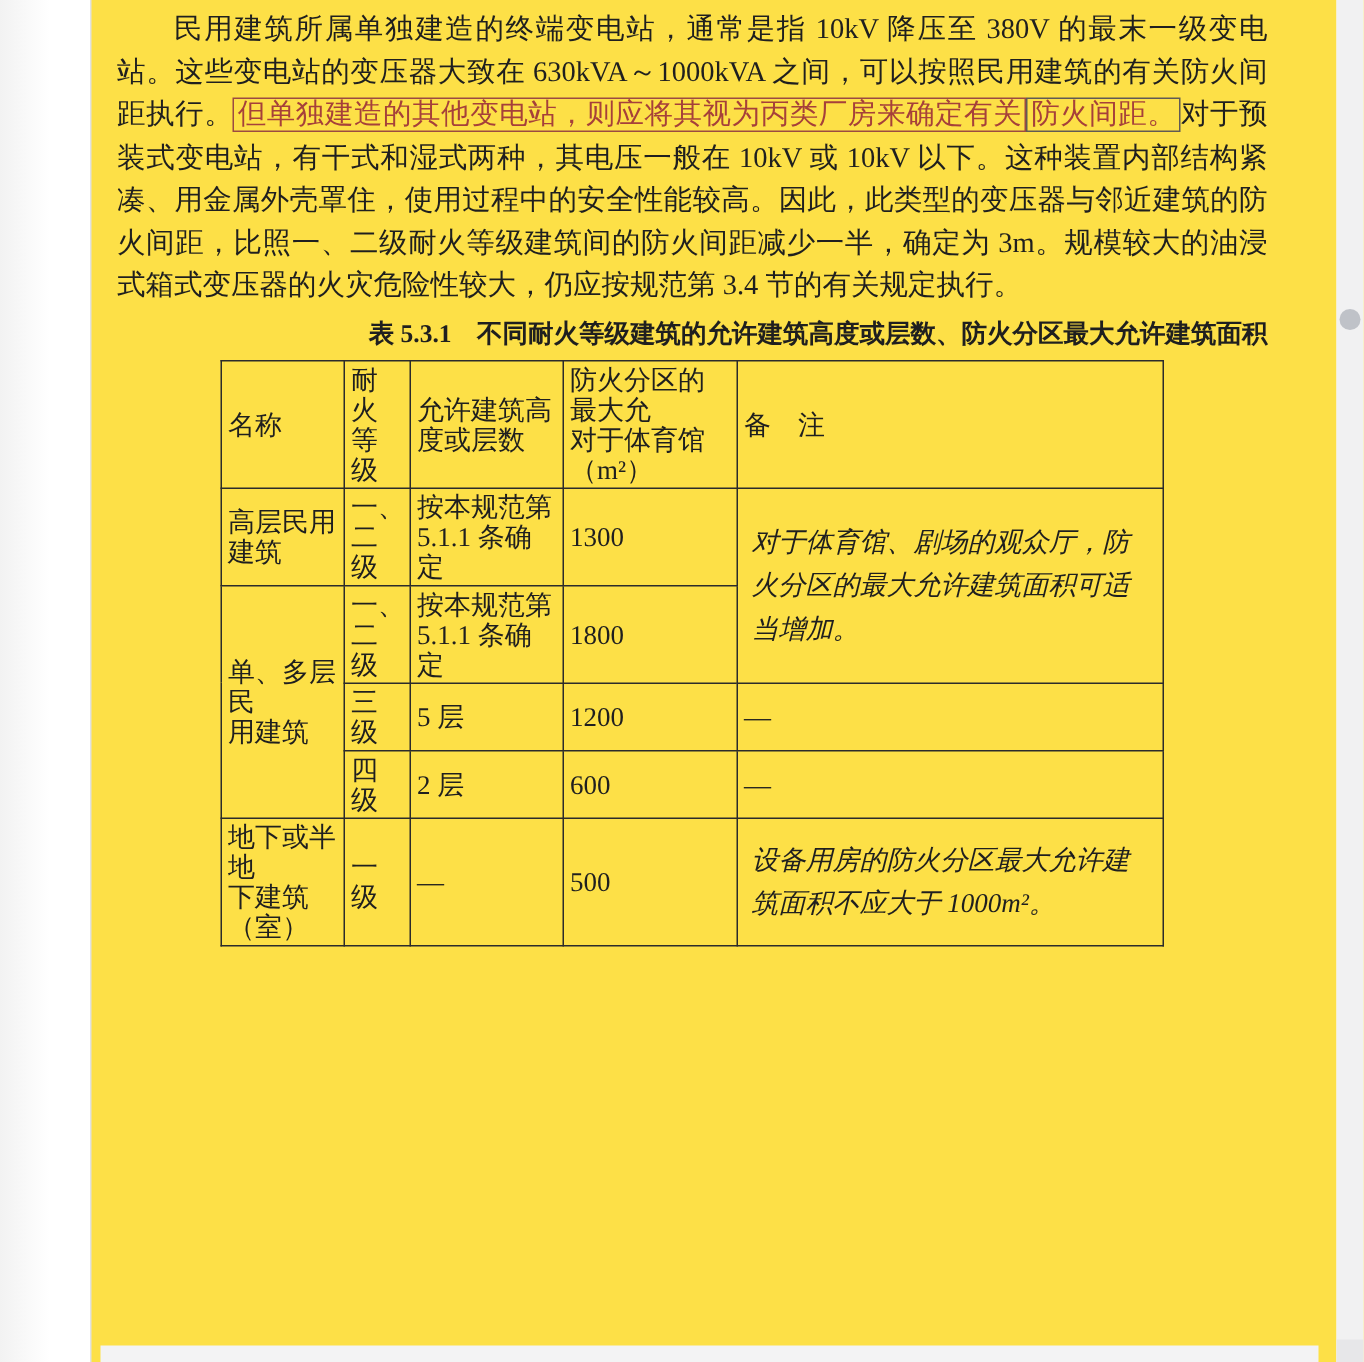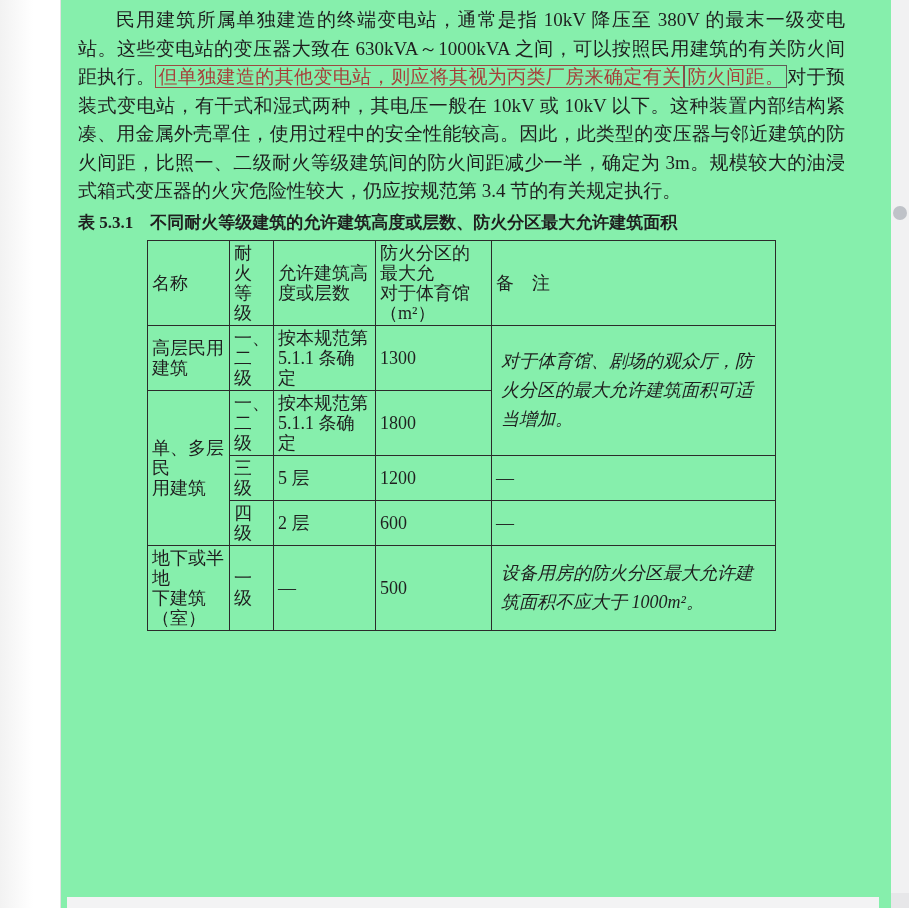--- a/index.html
+++ b/index.html
@@ -9,21 +9,21 @@
     font-family:"Liberation Serif","DejaVu Serif",serif;
     color:#1f1f1f;
   }
   
   .left-margin{
     position:absolute;left:0;top:0;width:60px;height:908px;
     background:linear-gradient(to right,#f2f2f2 0%,#ffffff 55%);
   }
   .doc{
     position:absolute;left:60px;top:0;width:831px;height:908px;
-    background:#86efac;border-left:1px solid #e2e2e2;
+    background:#fde047;border-left:1px solid #e2e2e2;
     box-sizing:border-box;
     padding:6px 46px 0 17px;
   }
   .doc-bottom-strip{
     position:absolute;bottom:0;left:6px;right:12px;height:11px;
     background:#f3f3f4;
   }
   
   .scroll-strip{
     position:absolute;right:0;top:0;width:18px;height:908px;
@@ -58,21 +58,21 @@
   .section-heading{
     margin:7px 0 5px 0;font-size:20px;font-weight:bold;
     text-align:center;line-height:28px;letter-spacing:1px;
   }
   .clause{
     margin:4px 0 0 0;font-size:19px;line-height:28.5px;text-align:justify;
     text-indent:0;
   }
   .table-caption{
     margin:4px 0 4px 0;font-size:17px;font-weight:bold;
-    text-align:left;line-height:26px;
+    text-align:right;line-height:26px;
   }
   
   table.spec{
     border-collapse:collapse;table-layout:fixed;
     width:628px;margin:0 0 0 69px;
     font-size:18px;color:#1f1f1f;
   }
   table.spec td,table.spec th{
     border:1px solid #2b2b2b;
     font-weight:normal;

